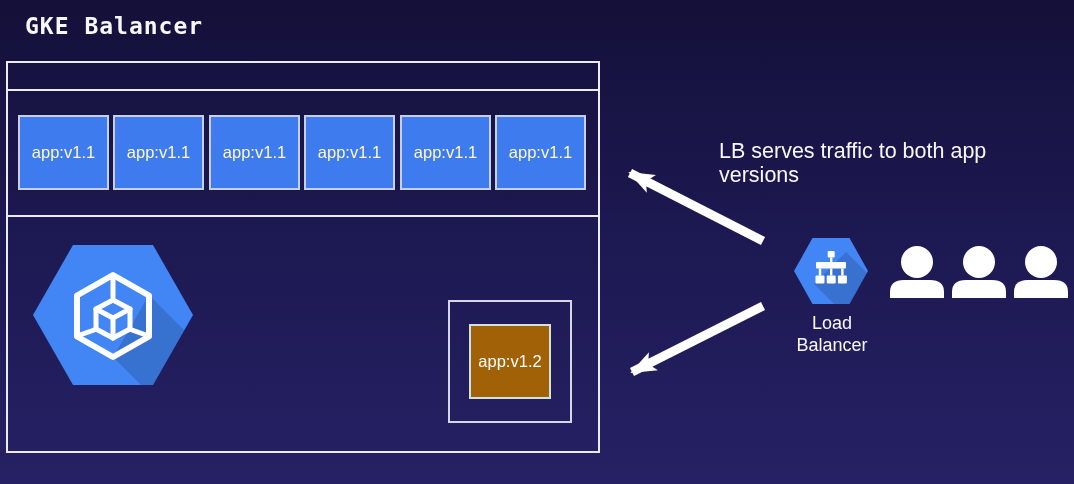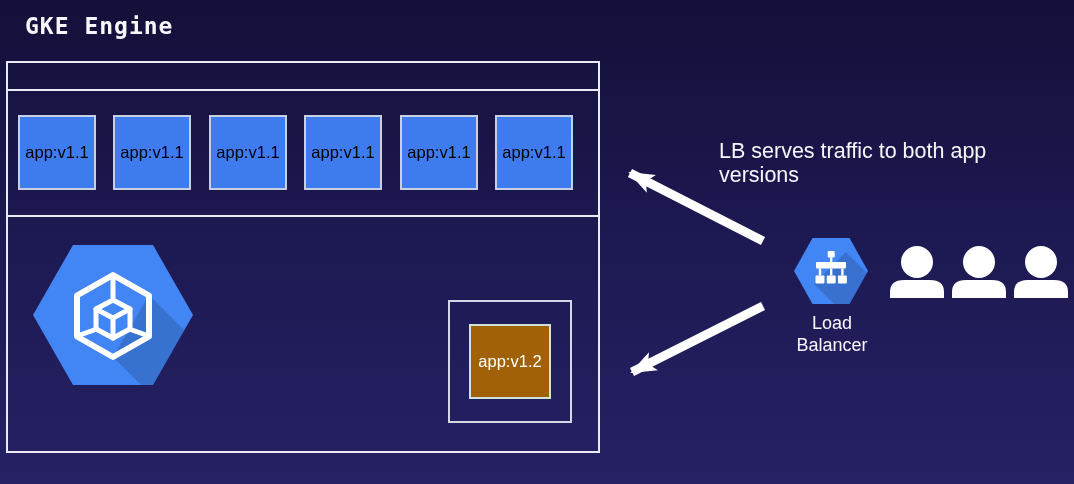--- a/index.html
+++ b/index.html
@@ -26,25 +26,25 @@
   #cluster-top-divider {
     left: 0; top: 26px; width: 100%; height: 0;
     border-top: 2px solid #eceaf4;
   }
   #cluster-mid-divider {
     left: 0; top: 152px; width: 100%; height: 0;
     border-top: 2px solid #eceaf4;
   }
 
   .pod-v1 {
-    position: absolute; top: 52px; width: 78px; height: 75px;
+    position: absolute; top: 52px; width: 91px; height: 75px;
     background: #3e7bee;
     border: 2px solid #c9cfe3;
     display: flex; align-items: center; justify-content: center;
-    font-size: 16.5px; color: #000000;
+    font-size: 16.5px; color: #fef9c3;
   }
 
   #pods-label {
     left: 330px; top: 189px; width: 160px;
     text-align: center; font-size: 19px; color: #f3f3f8;
   }
 
   #gke-icon-wrap { left: 25px; top: 182px; width: 160px; height: 140px; }
   #engine-label {
     left: 2px; top: 333px; width: 205px;
@@ -76,21 +76,21 @@
     left: 782px; top: 312px; width: 100px;
     text-align: center; font-size: 18px; line-height: 22px; color: #f7f7fb;
   }
 
   #users-row { left: 890px; top: 246px; display: flex; gap: 8px; }
   .user-icon-svg { width: 54px; height: 52px; }
 </style>
 </head>
 <body>
 
-<div class="abs" id="page-title">GKE Engine</div>
+<div class="abs" id="page-title">GKE Balancer</div>
 
 <div class="abs" id="cluster-rect">
   <div class="abs" id="cluster-top-divider"></div>
 
   <div class="pod-v1" style="left:10px">
       <span>app:v1.1</span>
     </div>
   <div class="pod-v1" style="left:105px">
       <span>app:v1.1</span>
     </div>

